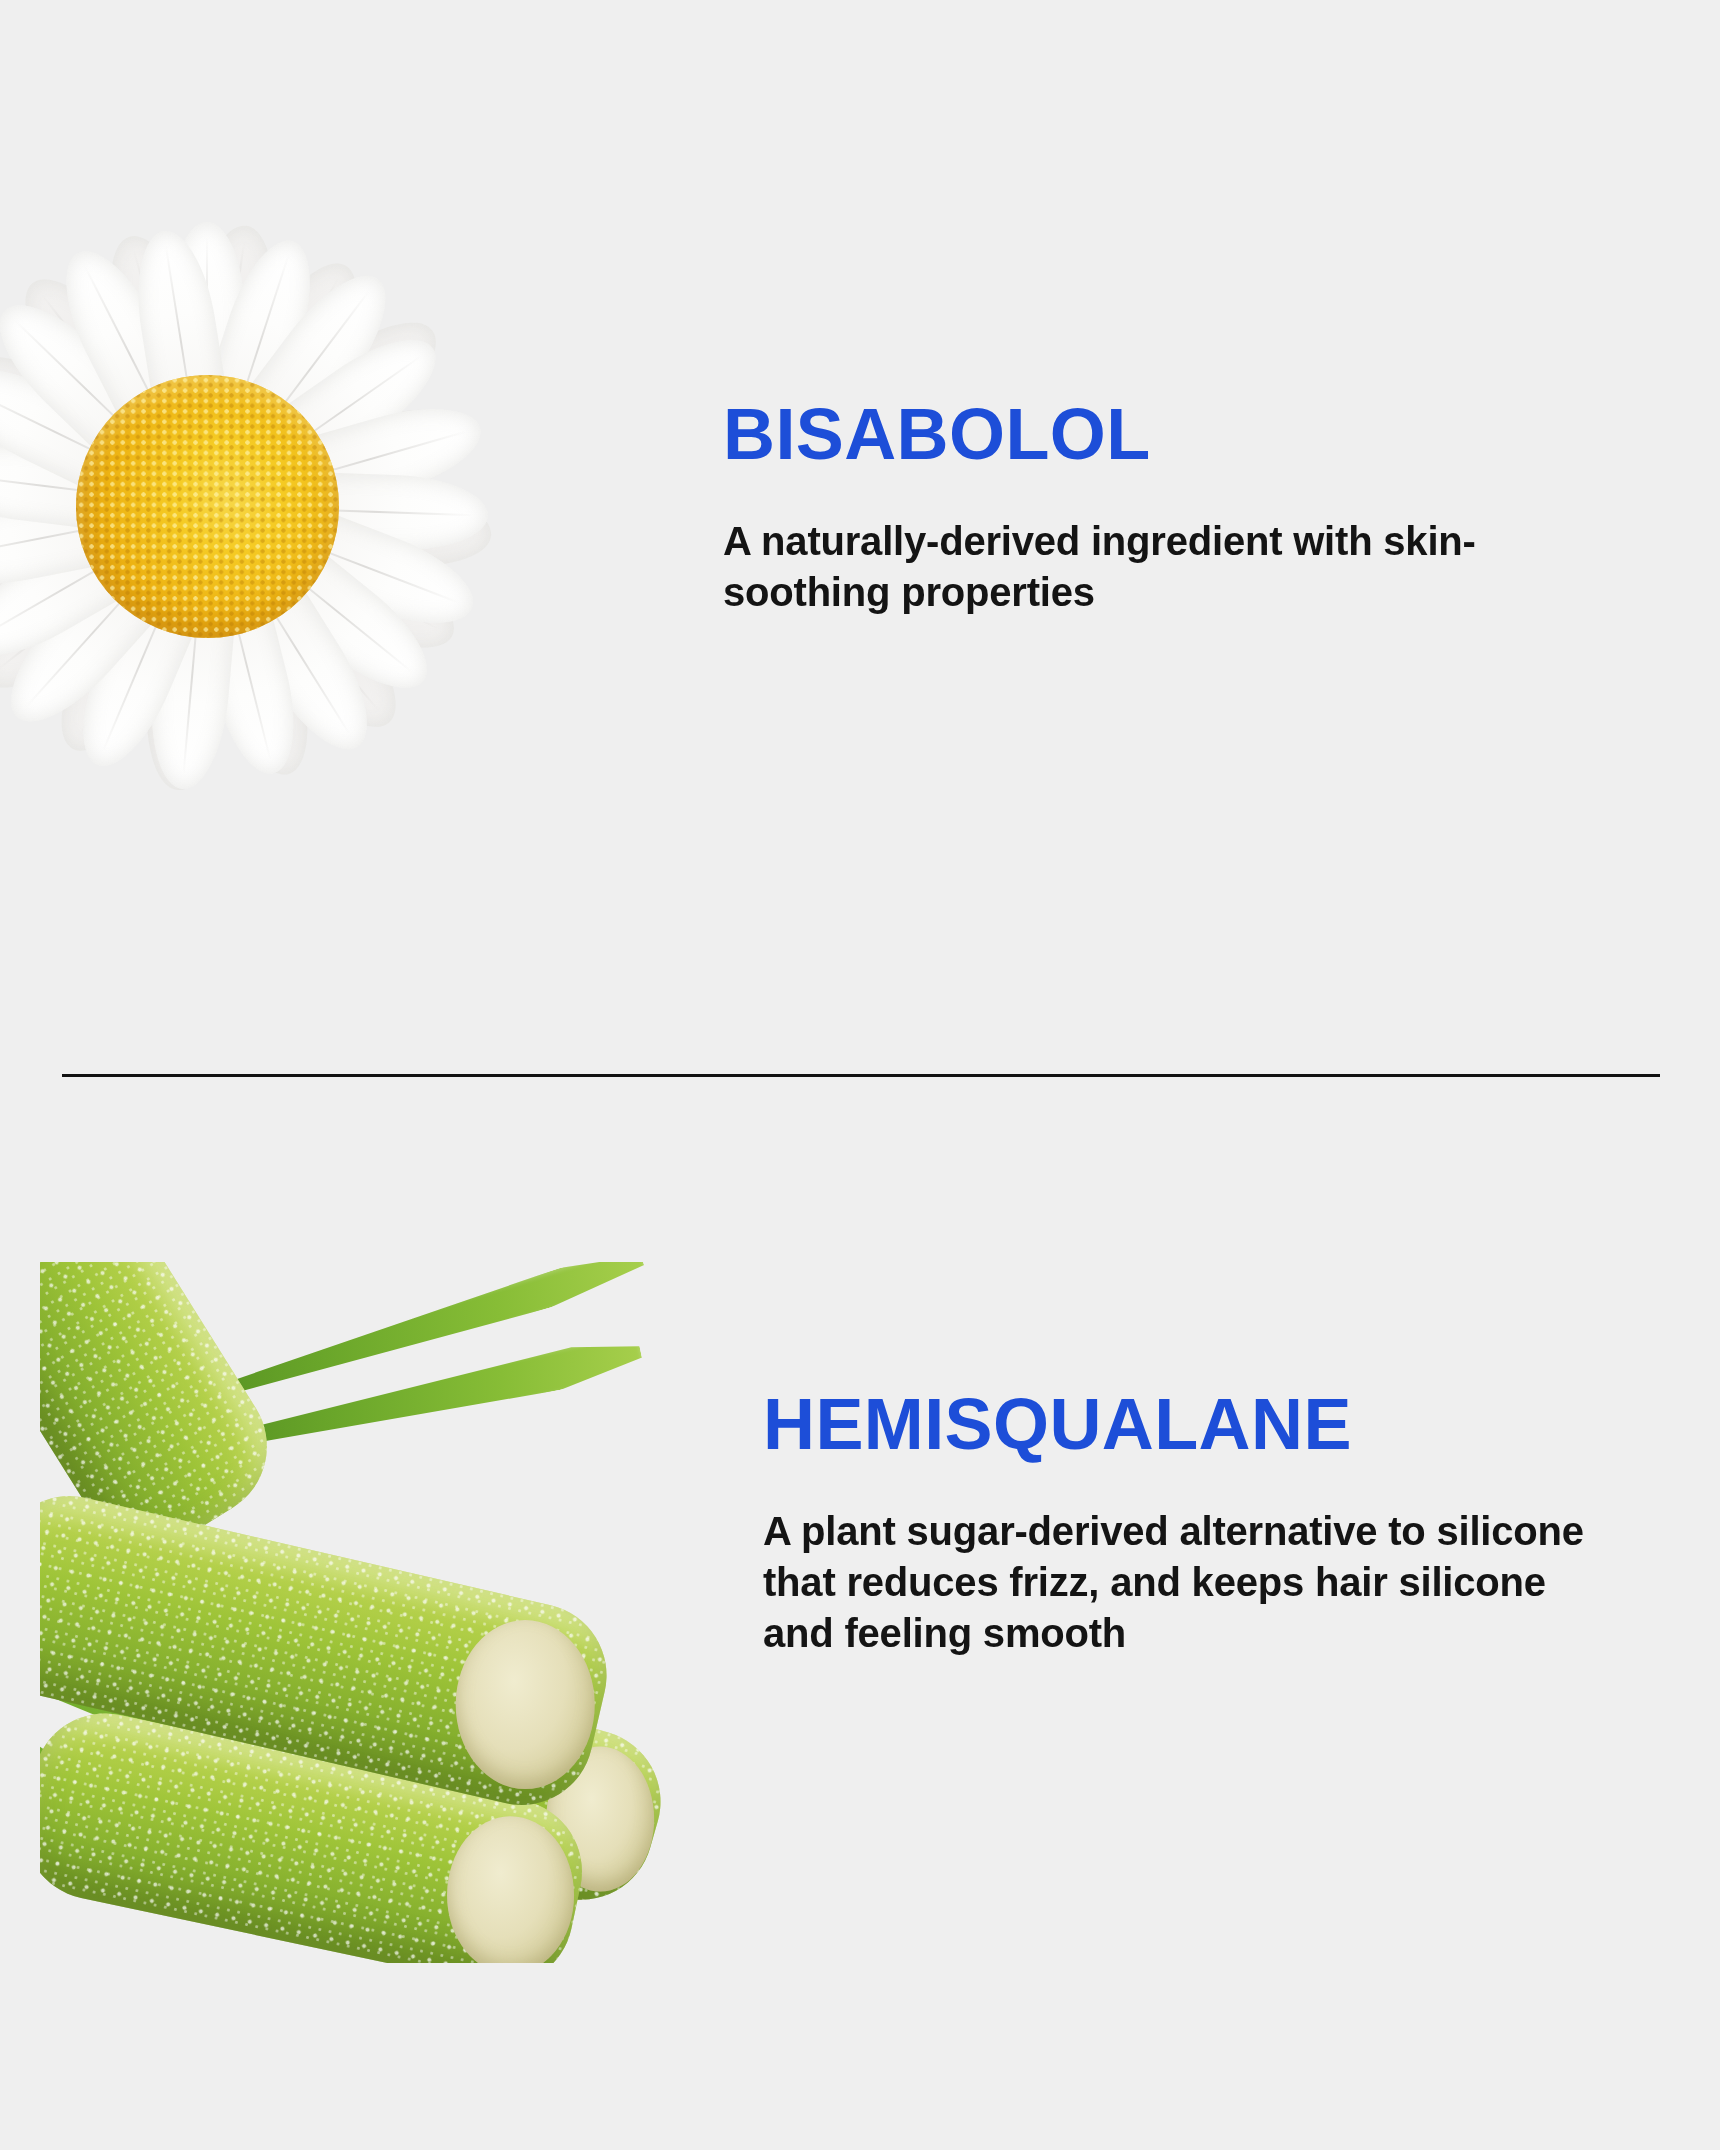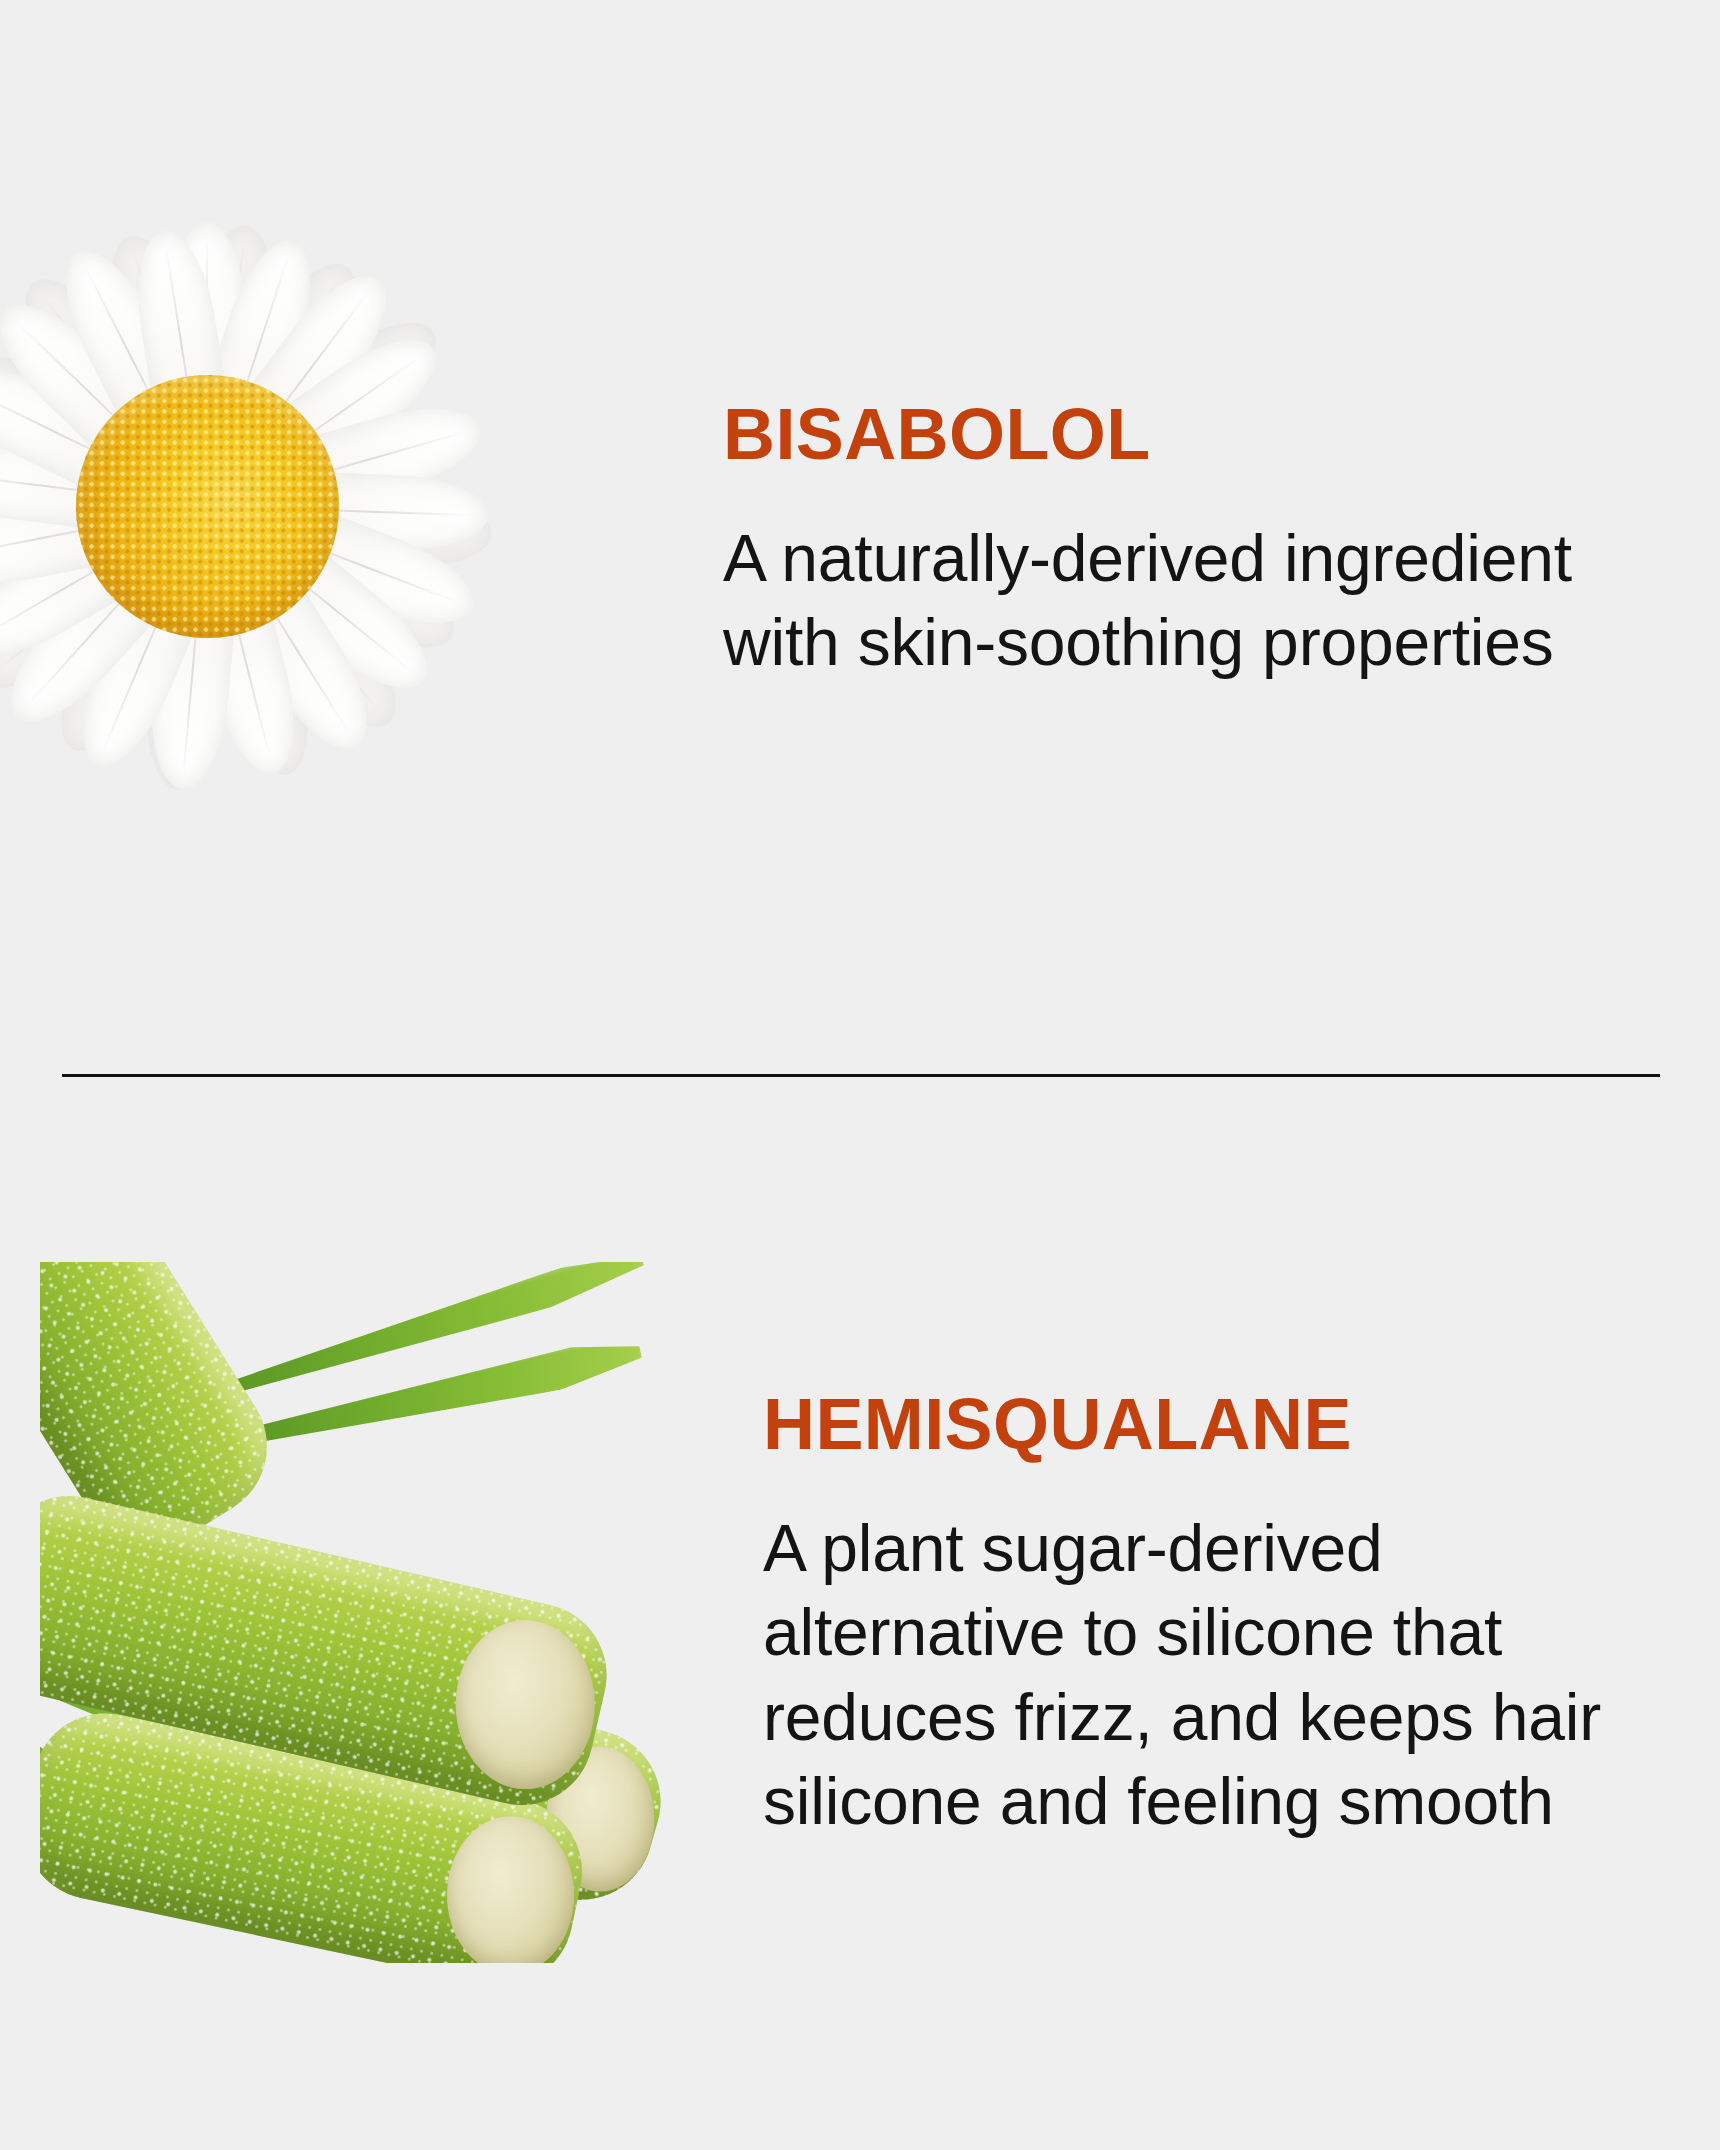--- a/index.html
+++ b/index.html
@@ -34,28 +34,28 @@
     left: 0;
     top: 0;
   }
   .copy {
     position: absolute;
   }
   .ingredient-name {
     font-size: 72px;
     font-weight: bold;
     letter-spacing: 0.4px;
-    color: #c2410c;
+    color: #1d4ed8;
     line-height: 1;
     margin: 0 0 46px 0;
     white-space: nowrap;
   }
   .ingredient-desc {
-    font-size: 66px;
-    font-weight: 400;
+    font-size: 40px;
+    font-weight: 700;
     color: #141414;
     line-height: 1.28;
     margin: 0;
     letter-spacing: -0.2px;
   }
 
   
   #divider {
     position: absolute;
     left: 62px;

